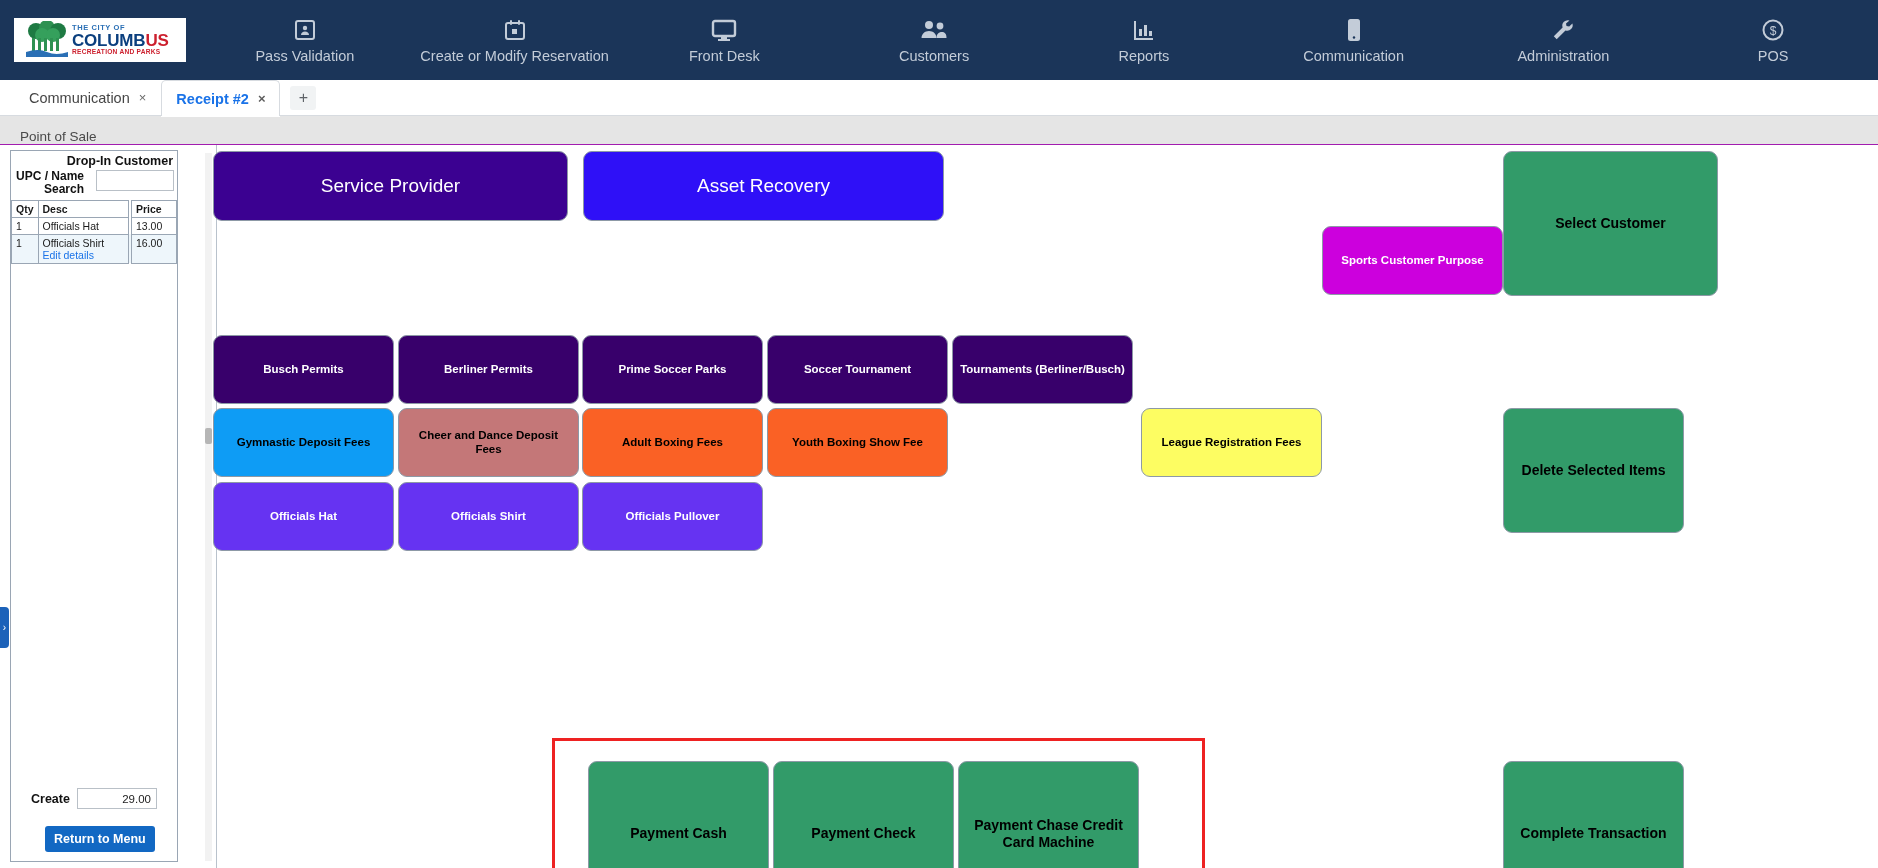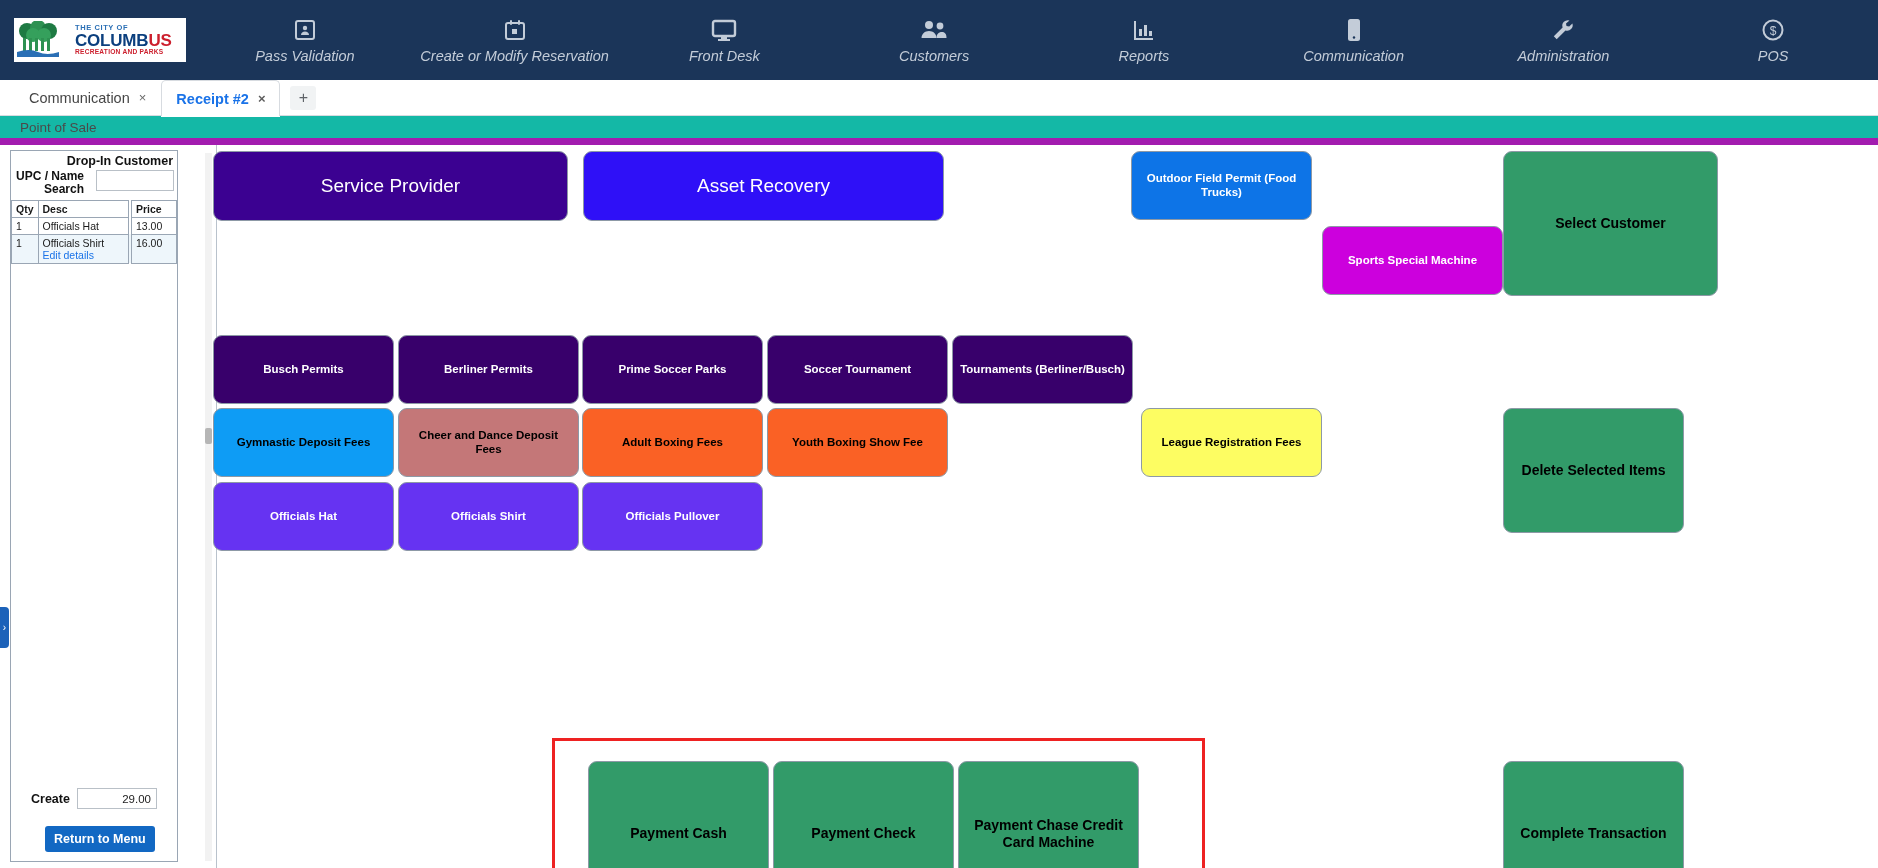--- a/index.html
+++ b/index.html
@@ -25,22 +25,22 @@
     align-items: center;
     justify-content: center;
     flex: 0 0 200px;
   }
   #logo {
     background: #ffffff;
     width: 172px;
     height: 44px;
     display: flex;
     align-items: center;
-    padding: 2px 3px;
-    gap: 16px;
+    padding: 2px 12px;
+    gap: 4px;
   }
   .logo-mark { width: 42px; height: 38px; flex: 0 0 42px; }
   .logo-text { display: flex; flex-direction: column; justify-content: center; line-height: 1; }
   .logo-l1 { font-size: 7.5px; color: #2a6fb5; letter-spacing: .6px; font-weight: 600; }
   .logo-l2 { font-size: 17px; font-weight: 700; letter-spacing: -0.2px; color: #0b3f7e; }
   .logo-l2 .red { color: #cc1f2d; }
   .logo-l3 { font-size: 6.6px; color: #cc1f2d; letter-spacing: .25px; font-weight: 700; }
 
   .navitem {
     flex: 1 1 0;
@@ -50,21 +50,21 @@
     align-items: center;
     justify-content: center;
     gap: 6px;
     color: #c3ccd8;
     font-size: 14.5px;
     cursor: pointer;
     user-select: none;
   }
   .navitem .ico { height: 26px; display: flex; align-items: flex-end; }
   .navitem svg { fill: #c3ccd8; }
-  .navitem .lbl { white-space: nowrap; font-style: italic; }
+  .navitem .lbl { white-space: nowrap; }
 
   
   #tabbar {
     height: 36px;
     background: #ffffff;
     border-bottom: 1px solid #d7dbe0;
     display: flex;
     align-items: flex-end;
     padding-left: 14px;
   }
@@ -98,23 +98,23 @@
     background: #f1f3f4;
     border-radius: 3px;
     display: flex; align-items: center; justify-content: center;
     color: #5f6368; font-size: 16px;
     cursor: pointer;
   }
 
   
   #crumbbar {
     height: 29px;
-    background: #14b8a6;
-    border-bottom: 7px solid #a21caf;
-    display: flex; align-items: center;
+    background: #e5e5e5;
+    border-bottom: 1px solid #a21caf;
+    display: flex; align-items: flex-end;
     padding-left: 20px;
     font-size: 13.5px;
     color: #4a4a4a;
   }
 
   
   #body {
     position: relative;
     height: 723px;
     background: #ffffff;
@@ -459,25 +459,22 @@
   </div>
   <div id="panel-divider"></div>
 
   <div id="canvas">
       <div class="tile t-lg t-wht" style="left: 213px; top: 6px; width: 355px; height: 70px; background: rgb(59, 1, 145);">
         <span>Service Provider</span>
       </div>
       <div class="tile t-lg t-wht" style="left: 583px; top: 6px; width: 361px; height: 70px; background: rgb(47, 16, 247);">
         <span>Asset Recovery</span>
       </div>
-      <div class="tile t-sm t-wht" style="left: 1131px; top: 6px; width: 181px; height: 69px; background: rgb(13, 116, 231);">
-        <span>Outdoor Field Permit (Food Trucks)</span>
-      </div>
       <div class="tile t-sm t-wht" style="left: 1322px; top: 81px; width: 181px; height: 69px; background: rgb(204, 0, 221);">
-        <span>Sports Special Machine</span>
+        <span>Sports Customer Purpose</span>
       </div>
       <div class="tile t-md t-blk" style="left: 1503px; top: 6px; width: 215px; height: 145px; background: rgb(50, 155, 105);">
         <span>Select Customer</span>
       </div>
       <div class="tile t-sm t-wht" style="left: 213px; top: 190px; width: 181px; height: 69px; background: rgb(56, 0, 107);">
         <span>Busch Permits</span>
       </div>
       <div class="tile t-sm t-wht" style="left: 398px; top: 190px; width: 181px; height: 69px; background: rgb(56, 0, 107);">
         <span>Berliner Permits</span>
       </div>

